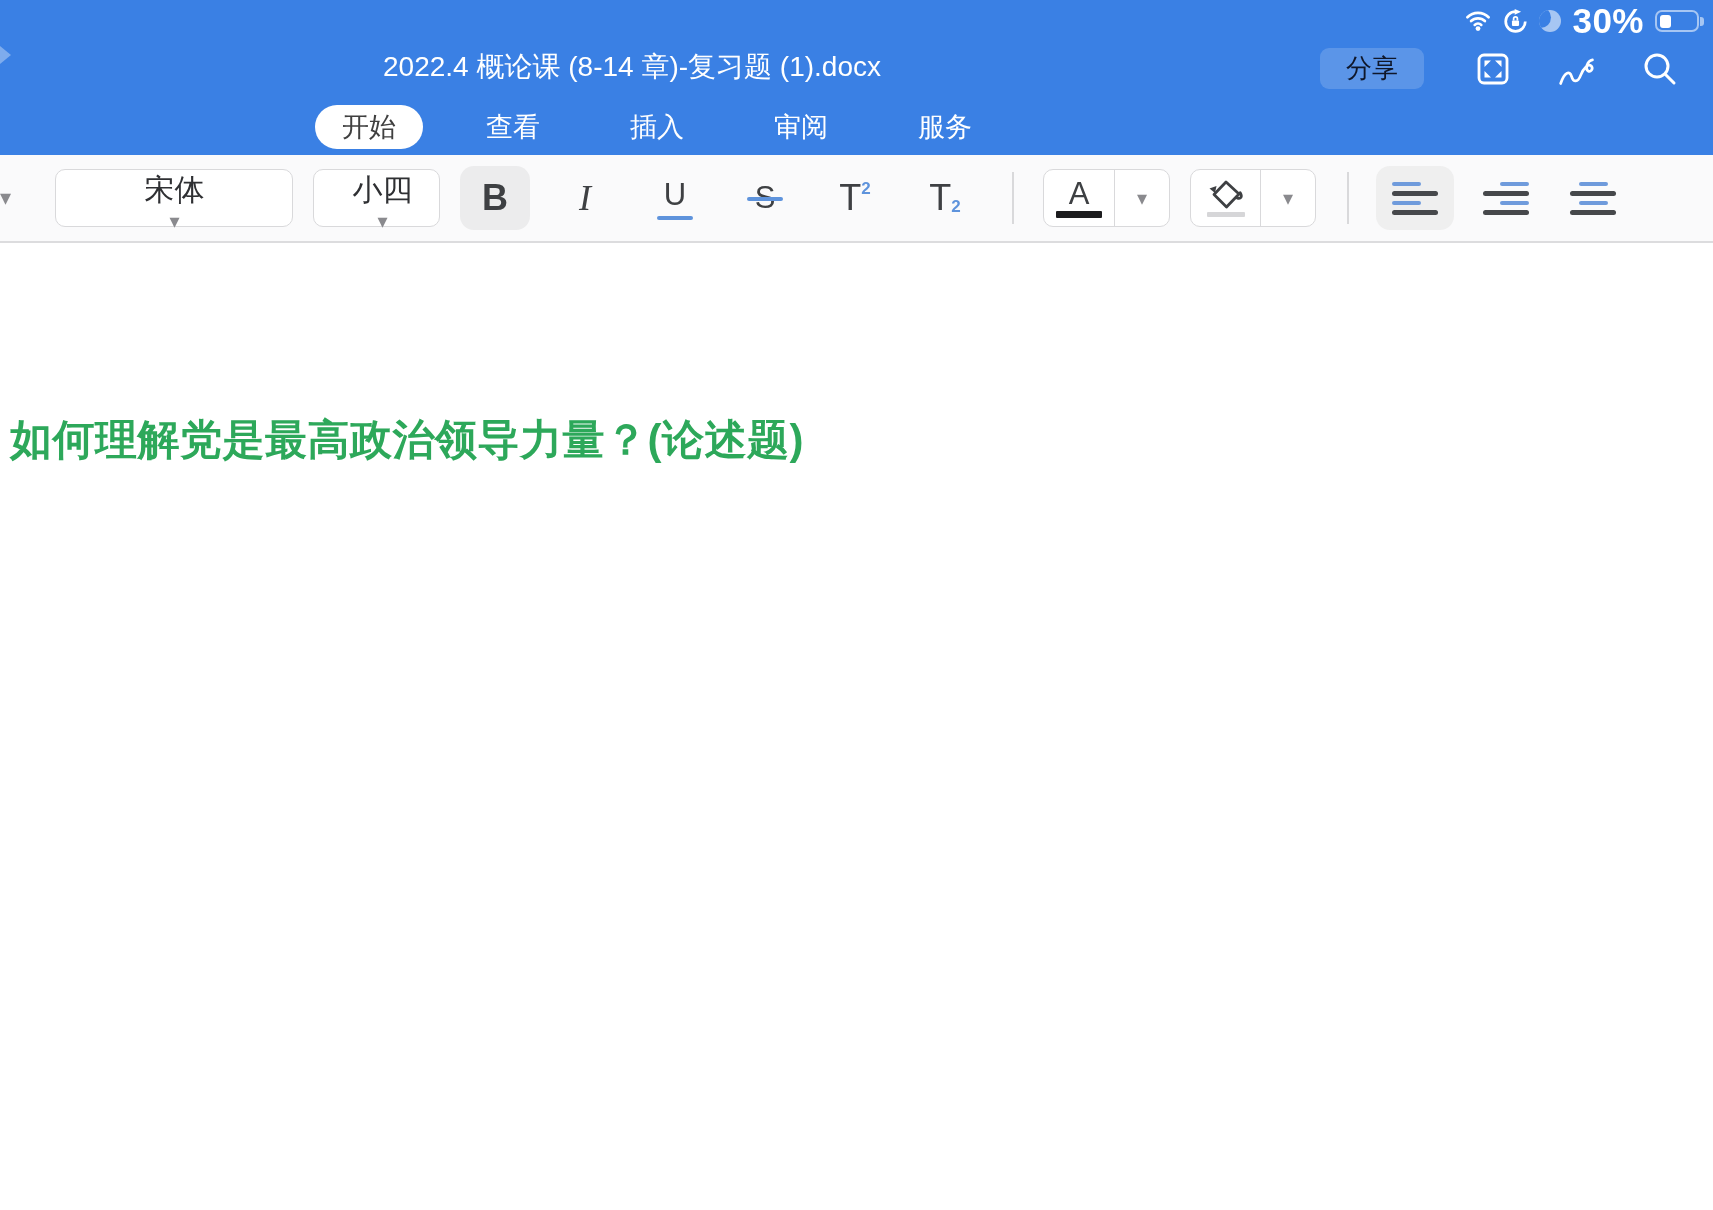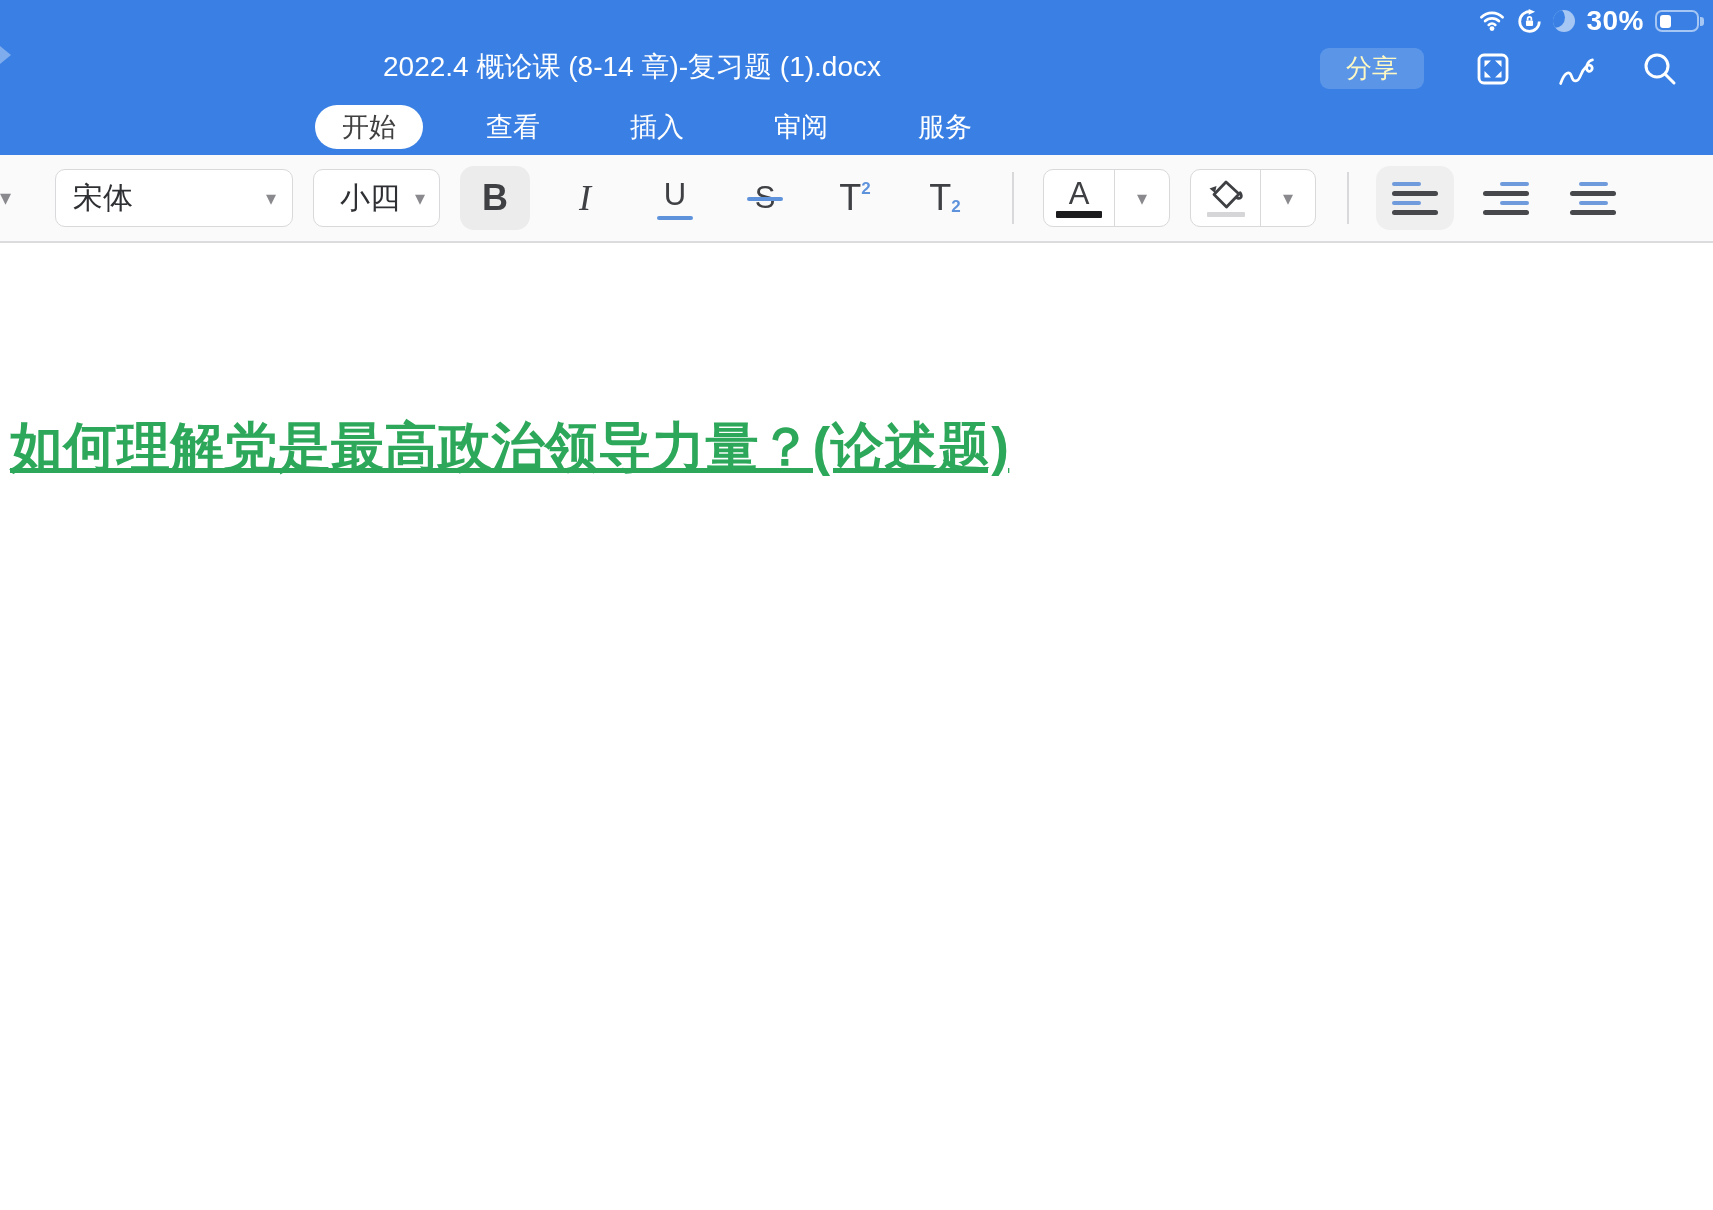--- a/index.html
+++ b/index.html
@@ -8,46 +8,46 @@
   .screen { position:relative; width:1713px; height:1210px; background:#ffffff; overflow:hidden; }
 
   
   .header { position:absolute; left:0; top:0; width:1713px; height:155px; background:#3A80E4; }
   .back-hint { position:absolute; left:0; top:46px; width:0; height:0;
     border-top:9px solid transparent; border-bottom:9px solid transparent;
     border-left:11px solid rgba(255,255,255,0.35); }
 
   
   .statusbar { position:absolute; top:7px; right:9px; height:28px; display:flex; align-items:center; gap:11px; color:#fff; }
-  .pct { font-size:28px; font-weight:600; letter-spacing:.5px; }
+  .pct { font-size:35px; font-weight:600; letter-spacing:.5px; }
   .moon { width:22px; height:22px; border-radius:50%; background:rgba(255,255,255,0.55); position:relative; overflow:hidden; }
   .moon::after { content:''; position:absolute; left:-9px; top:-3px; width:21px; height:21px; border-radius:50%; background:#3A80E4; }
   .battery { position:relative; width:44px; height:22px; border:2.5px solid rgba(255,255,255,0.55); border-radius:7px; margin-right:5px; }
   .battery-fill { position:absolute; left:2.5px; top:2.5px; bottom:2.5px; width:11px; background:#fff; border-radius:3px; }
   .battery-nub { position:absolute; right:-7px; top:5px; width:4px; height:9px; background:rgba(255,255,255,0.55); border-radius:0 3px 3px 0; }
 
   
   .doc-title { position:absolute; left:632px; top:48px; transform:translateX(-50%); color:#fff; font-size:28px; white-space:nowrap; }
   .share-btn { position:absolute; left:1320px; top:48px; width:104px; height:41px; border-radius:9px;
-    background:rgba(255,255,255,0.17); color:#fef9c3; font-size:26px; display:flex; align-items:center; justify-content:center; }
+    background:rgba(255,255,255,0.17); color:#0f172a; font-size:26px; display:flex; align-items:center; justify-content:center; }
   .hdr-icon { position:absolute; top:49px; width:40px; height:40px; display:flex; align-items:center; justify-content:center; }
   .hdr-fullscreen { left:1473px; } .hdr-pen { left:1557px; } .hdr-search { left:1640px; }
 
   
   .tabs { position:absolute; left:315px; top:105px; display:flex; gap:36px; }
   .tab { width:108px; height:44px; display:flex; align-items:center; justify-content:center;
     color:#fff; font-size:27px; border-radius:22px; }
   .tab.active { background:#ffffff; color:#404040; }
 
   
   .toolbar { position:absolute; left:0; top:155px; width:1713px; height:88px; background:#FAFAFB; border-bottom:2px solid #DCDCDE; }
   .tb { position:absolute; top:50%; transform:translateY(-50%); }
   .edge-chevron { left:0px; color:#8A8A8E; font-size:22px; }
   .combo { height:58px; background:#fff; border:1.5px solid #D9D9DB; border-radius:10px;
-    display:flex; align-items:center; color:#2F3033; font-size:30px; }
+    display:flex; align-items:center; color:#2F3033; font-size:30px;flex-direction:column; }
   .combo-font { left:55px; width:238px; padding:0 16px 0 17px; justify-content:space-between; }
   .combo-size { left:313px; width:127px; padding:0 14px 0 26px; justify-content:space-between; }
   .chev { color:#8A8A8E; font-size:20px; line-height:1; }
   .fmt-btn { width:70px; height:64px; display:inline-flex; flex-direction:column; align-items:center; justify-content:center;
     color:#3E4043; border-radius:14px; }
   .fmt-btn.active-bg { background:#ECECED; }
   .b-glyph { font-size:36px; font-weight:700; }
   .i-glyph { font-family:"Liberation Serif", serif; font-style:italic; font-size:36px; }
   .u-glyph { font-size:31px; }
   .u-bar { width:36px; height:4px; background:#5E93DC; border-radius:2px; margin-top:3px; }
@@ -75,21 +75,21 @@
   .align-glyph { width:46px; display:flex; flex-direction:column; gap:5px; }
   .ln { height:4.5px; border-radius:2.5px; }
   .ln-long { width:46px; background:#46484B; }
   .ln-short { width:29px; background:#6F9BDC; }
   .al-left  .ln-short { margin-right:auto; }
   .al-right .ln-short { margin-left:auto; }
   .al-center .ln-short { margin:0 auto; }
 
   
   .doc { position:absolute; left:0; top:245px; width:1713px; height:965px; background:#ffffff; }
-  .doc-heading { position:absolute; left:10px; top:167px; font-size:53px; font-weight:700; color:#2DA85A; white-space:nowrap; letter-spacing:0.5px;text-decoration:underline; }
+  .doc-heading { position:absolute; left:10px; top:167px; font-size:42px; font-weight:700; color:#2DA85A; white-space:nowrap; letter-spacing:0.5px; }
 </style>
 </head>
 <body>
 
 <div class="screen">
 
   <div class="header">
     <div class="back-hint"></div>
 
     <div class="statusbar">

